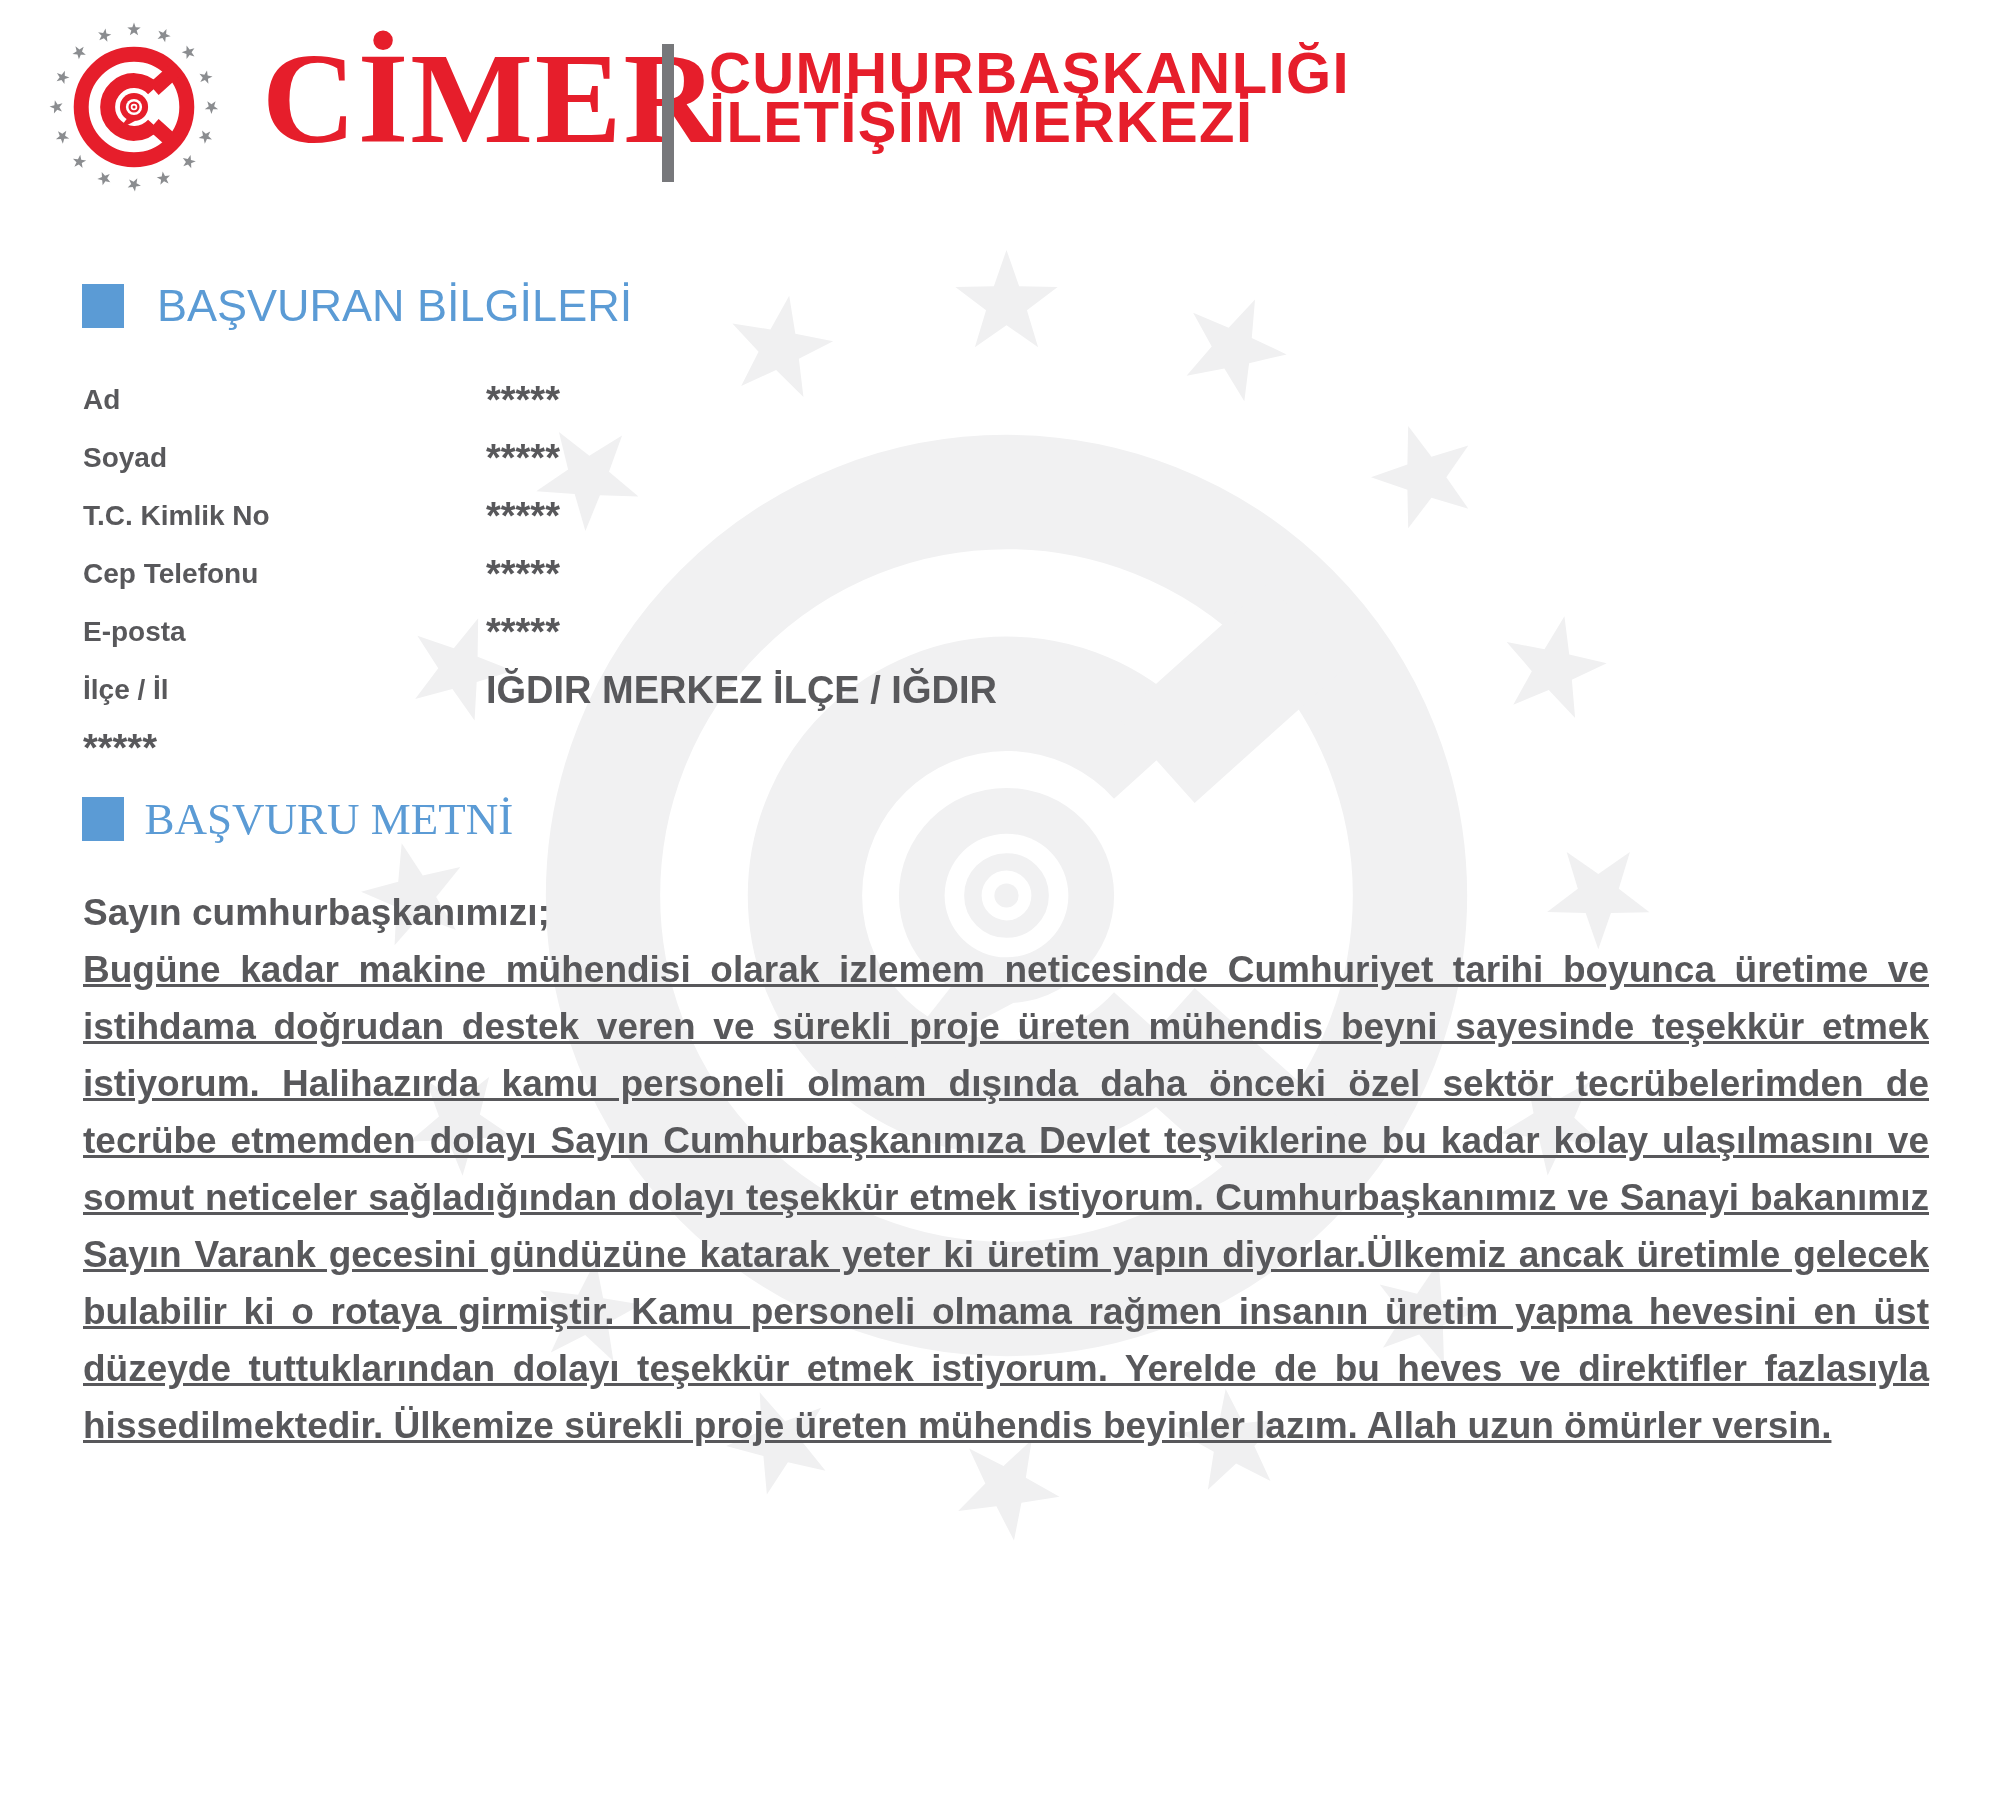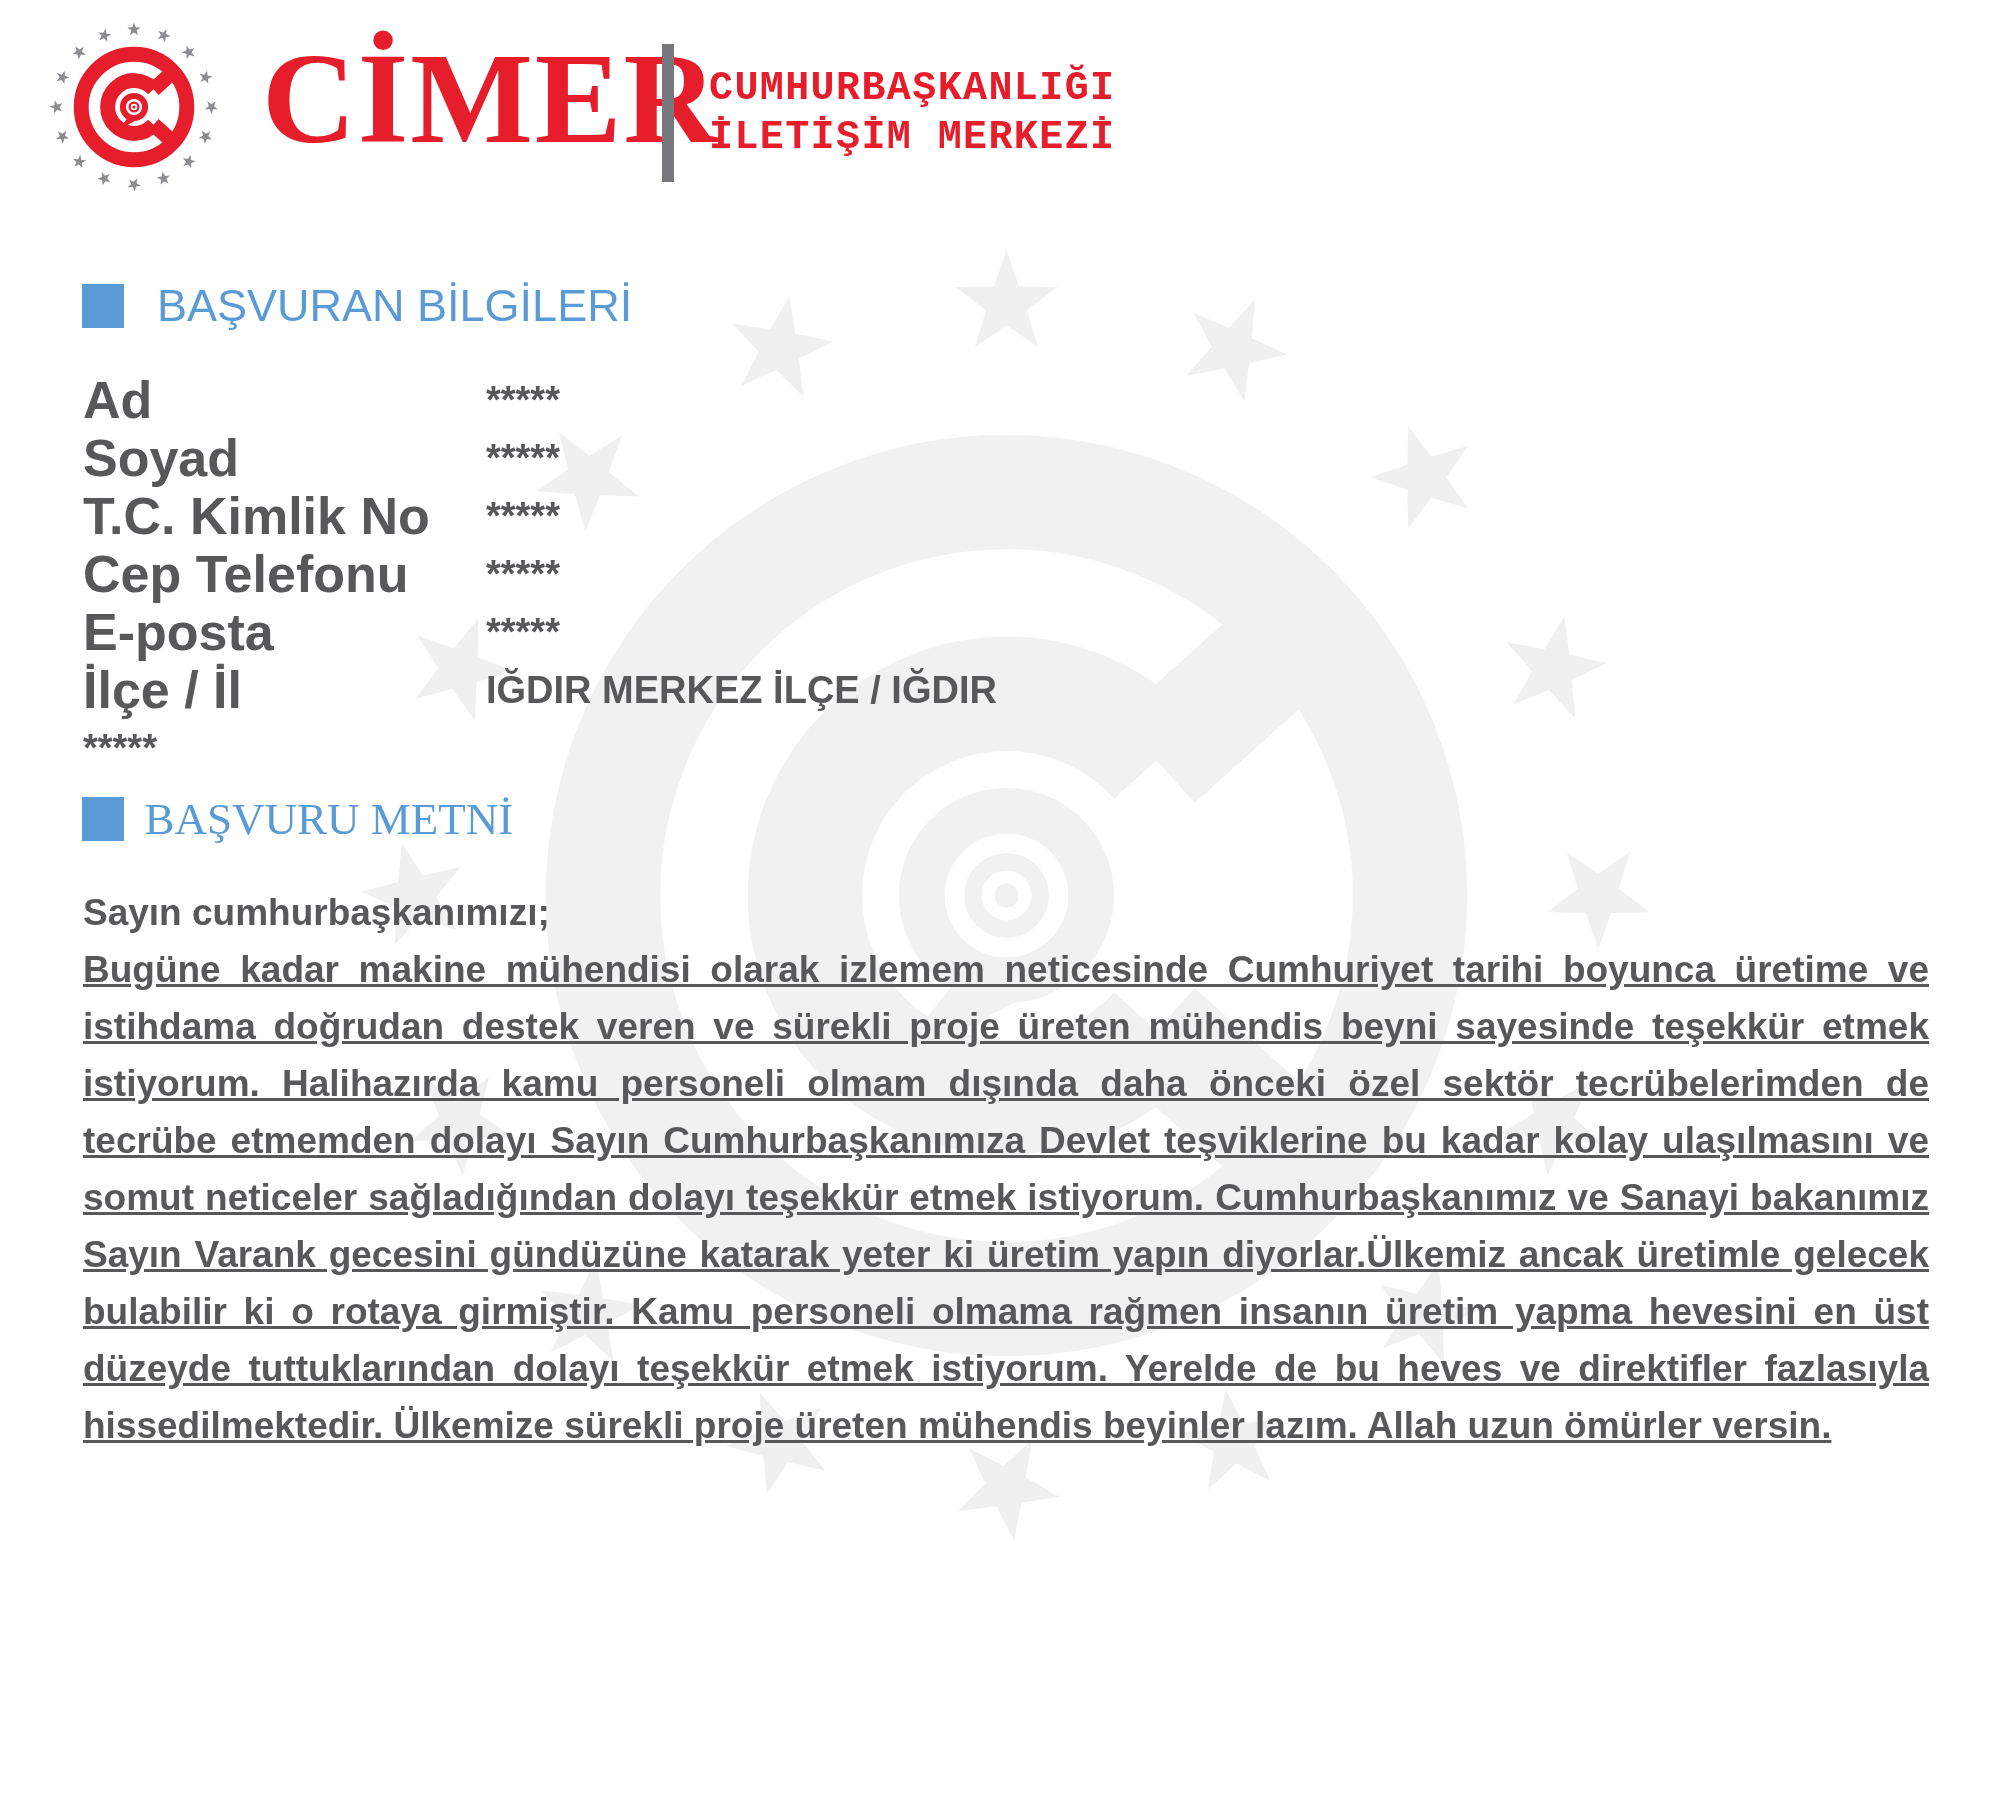--- a/index.html
+++ b/index.html
@@ -36,26 +36,25 @@
     color:#e61e2b;
     letter-spacing:1.9px;
   }
   .brand-divider {
     position:absolute; left:662px; top:44px;
     width:12px; height:138px;
     background:#77787b;
   }
   .org-lines {
     position:absolute; left:709px; top:48px;
-    font-family:Liberation Mono, monospace;
+    font-family:Liberation Sans, sans-serif;
     font-weight:bold;
-    font-size:40px; line-height:49px;
+    font-size:58px; line-height:49px;
     letter-spacing:1.4px;
     color:#e61e2b;
-    margin-top:16px;
   }
   
   .sec-head {
     position:absolute; left:82px;
     display:flex; align-items:center;
   }
   .sec-head.first  { top:280px; }
   .sec-head.second { top:793px;font-family:Liberation Serif, serif; }
   .sec-square {
     width:42px; height:44px;
@@ -72,21 +71,21 @@
   .sec-head.first  .sec-title { margin-left:33px; }
   .sec-head.second .sec-title { margin-left:20.4px; }
   
   .fields {
     position:absolute; left:83px; top:371px;
     width:1846px;
   }
   .frow { display:flex; line-height:58px; }
   .flabel {
     width:403px; flex:0 0 auto;
-    font-weight:bold; font-size:52px;
+    font-weight:bold; font-size:28px;
   }
   .fvalue {
     font-weight:bold; font-size:38px;
     white-space:nowrap;
   }
   
   .body-text {
     position:absolute; left:83px; top:853px;
     width:1846px;
     font-weight:bold;

